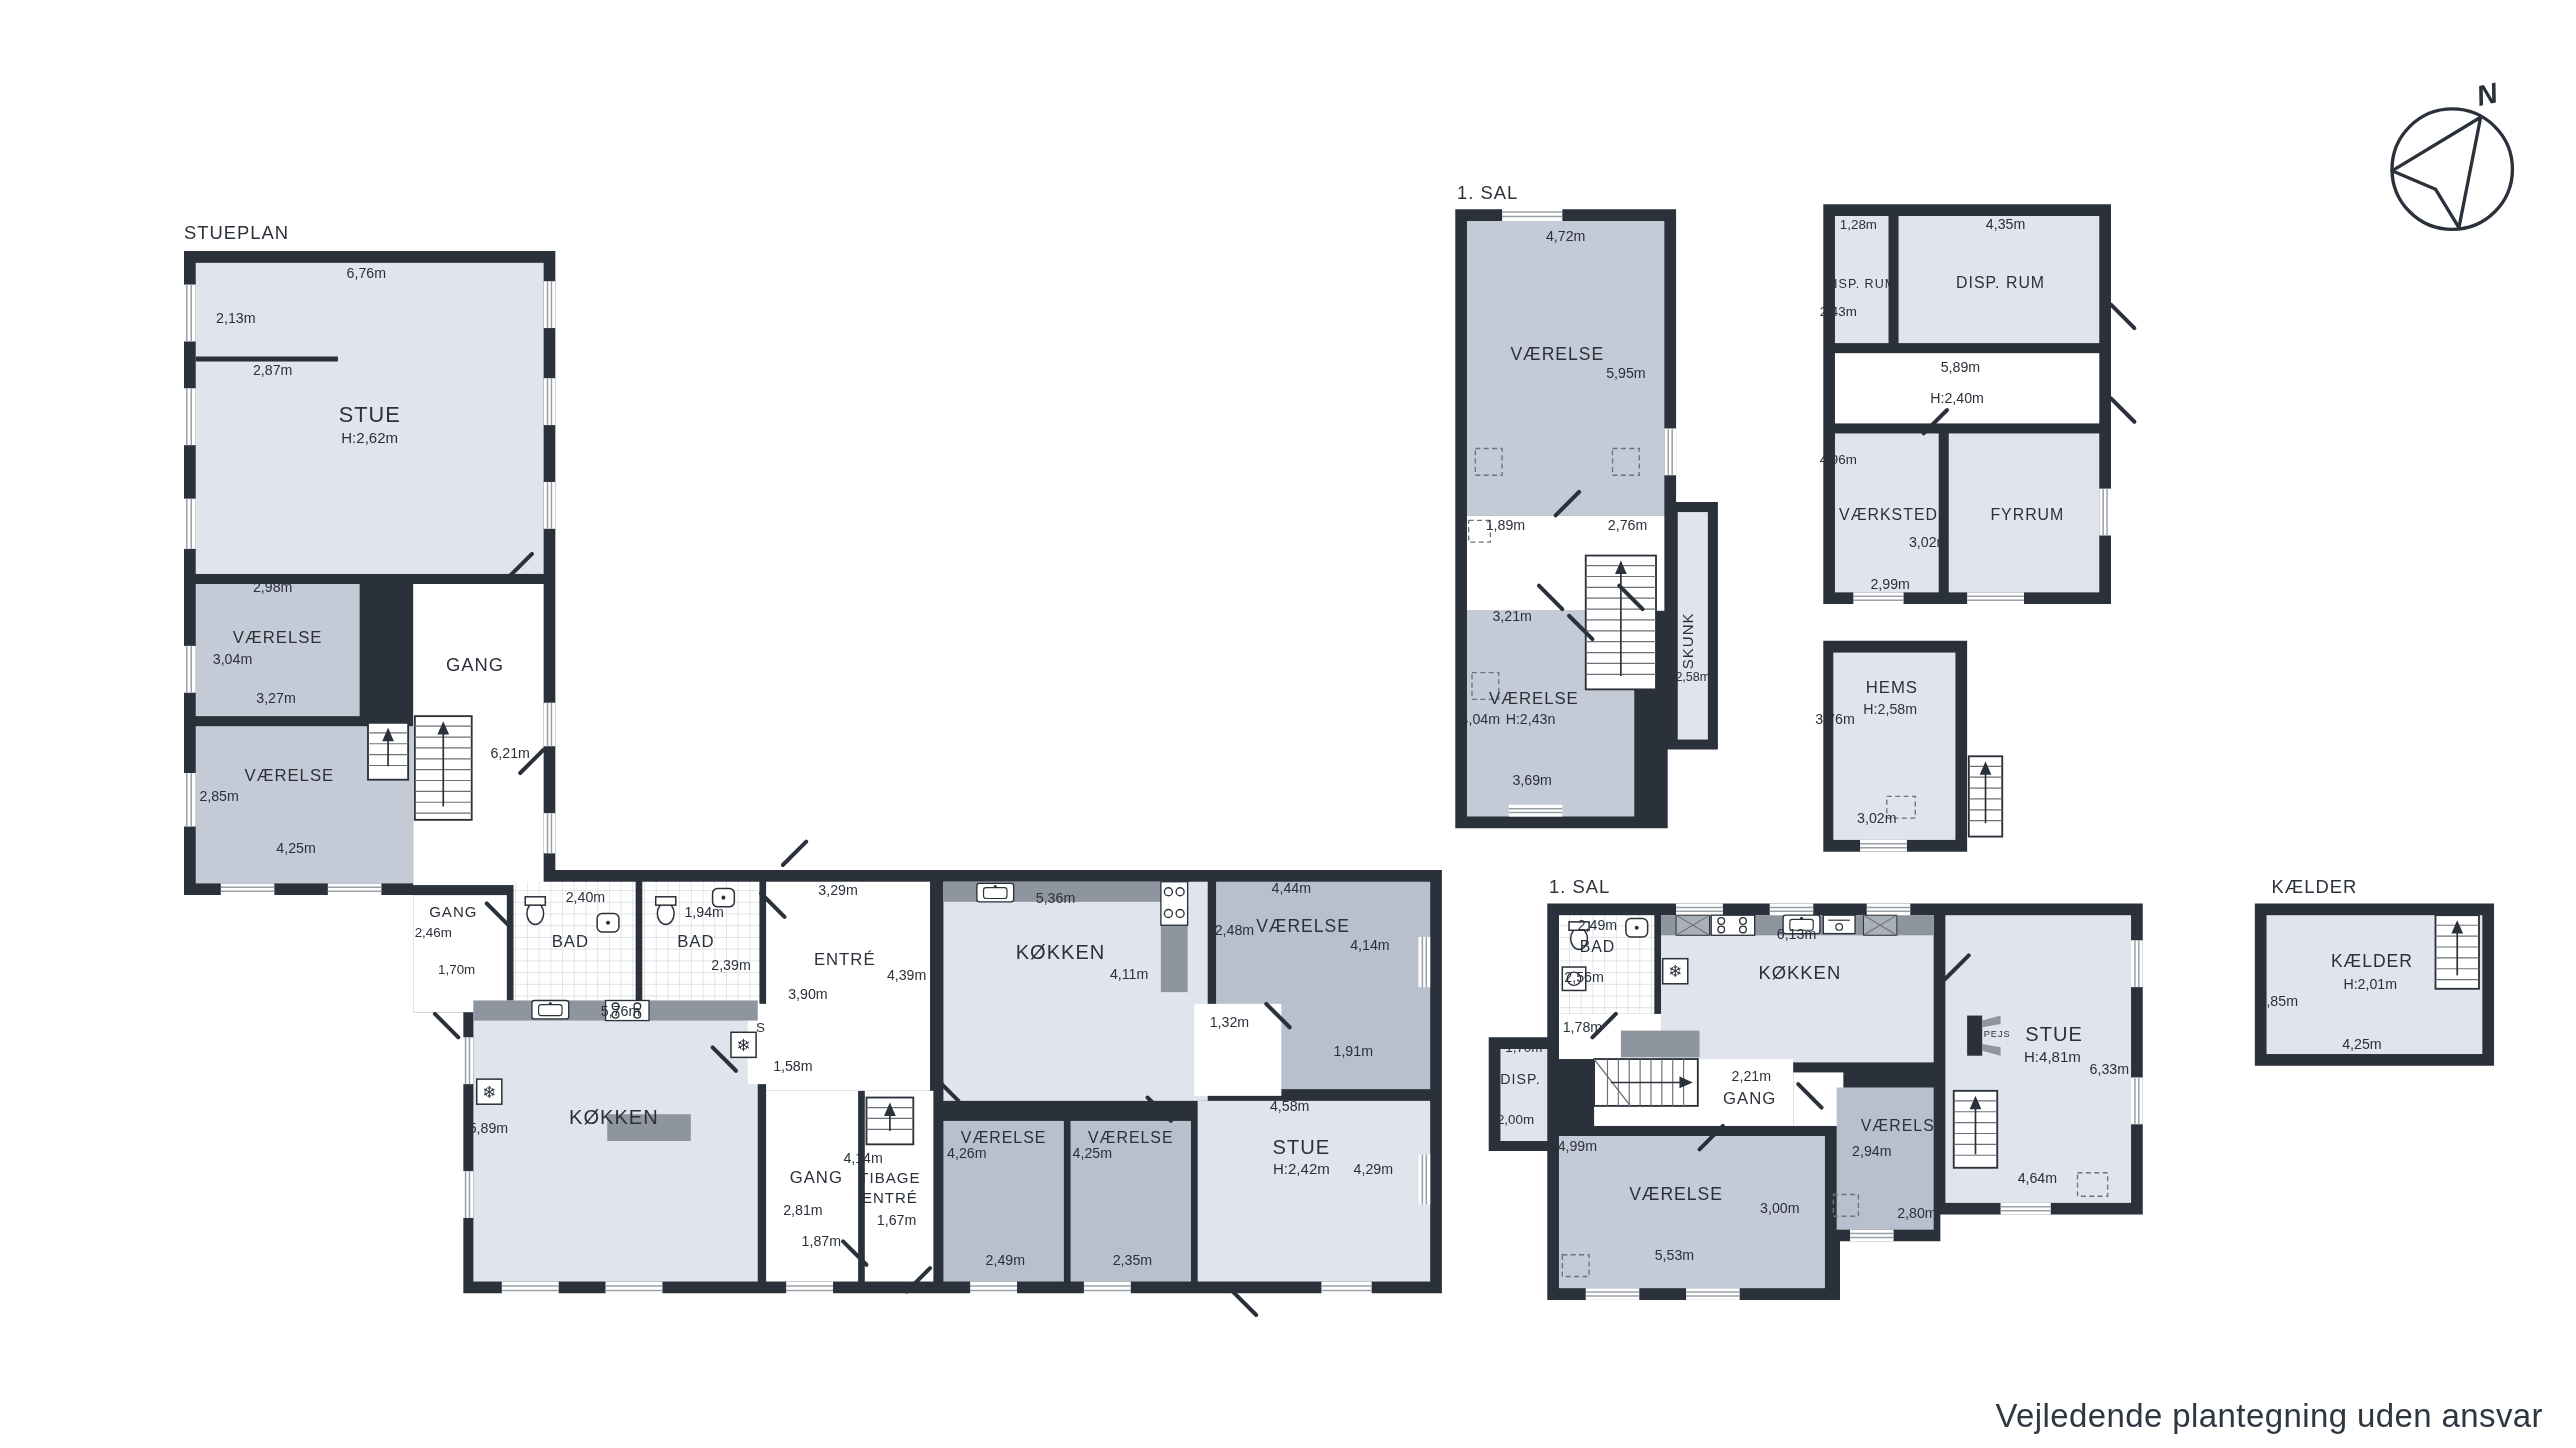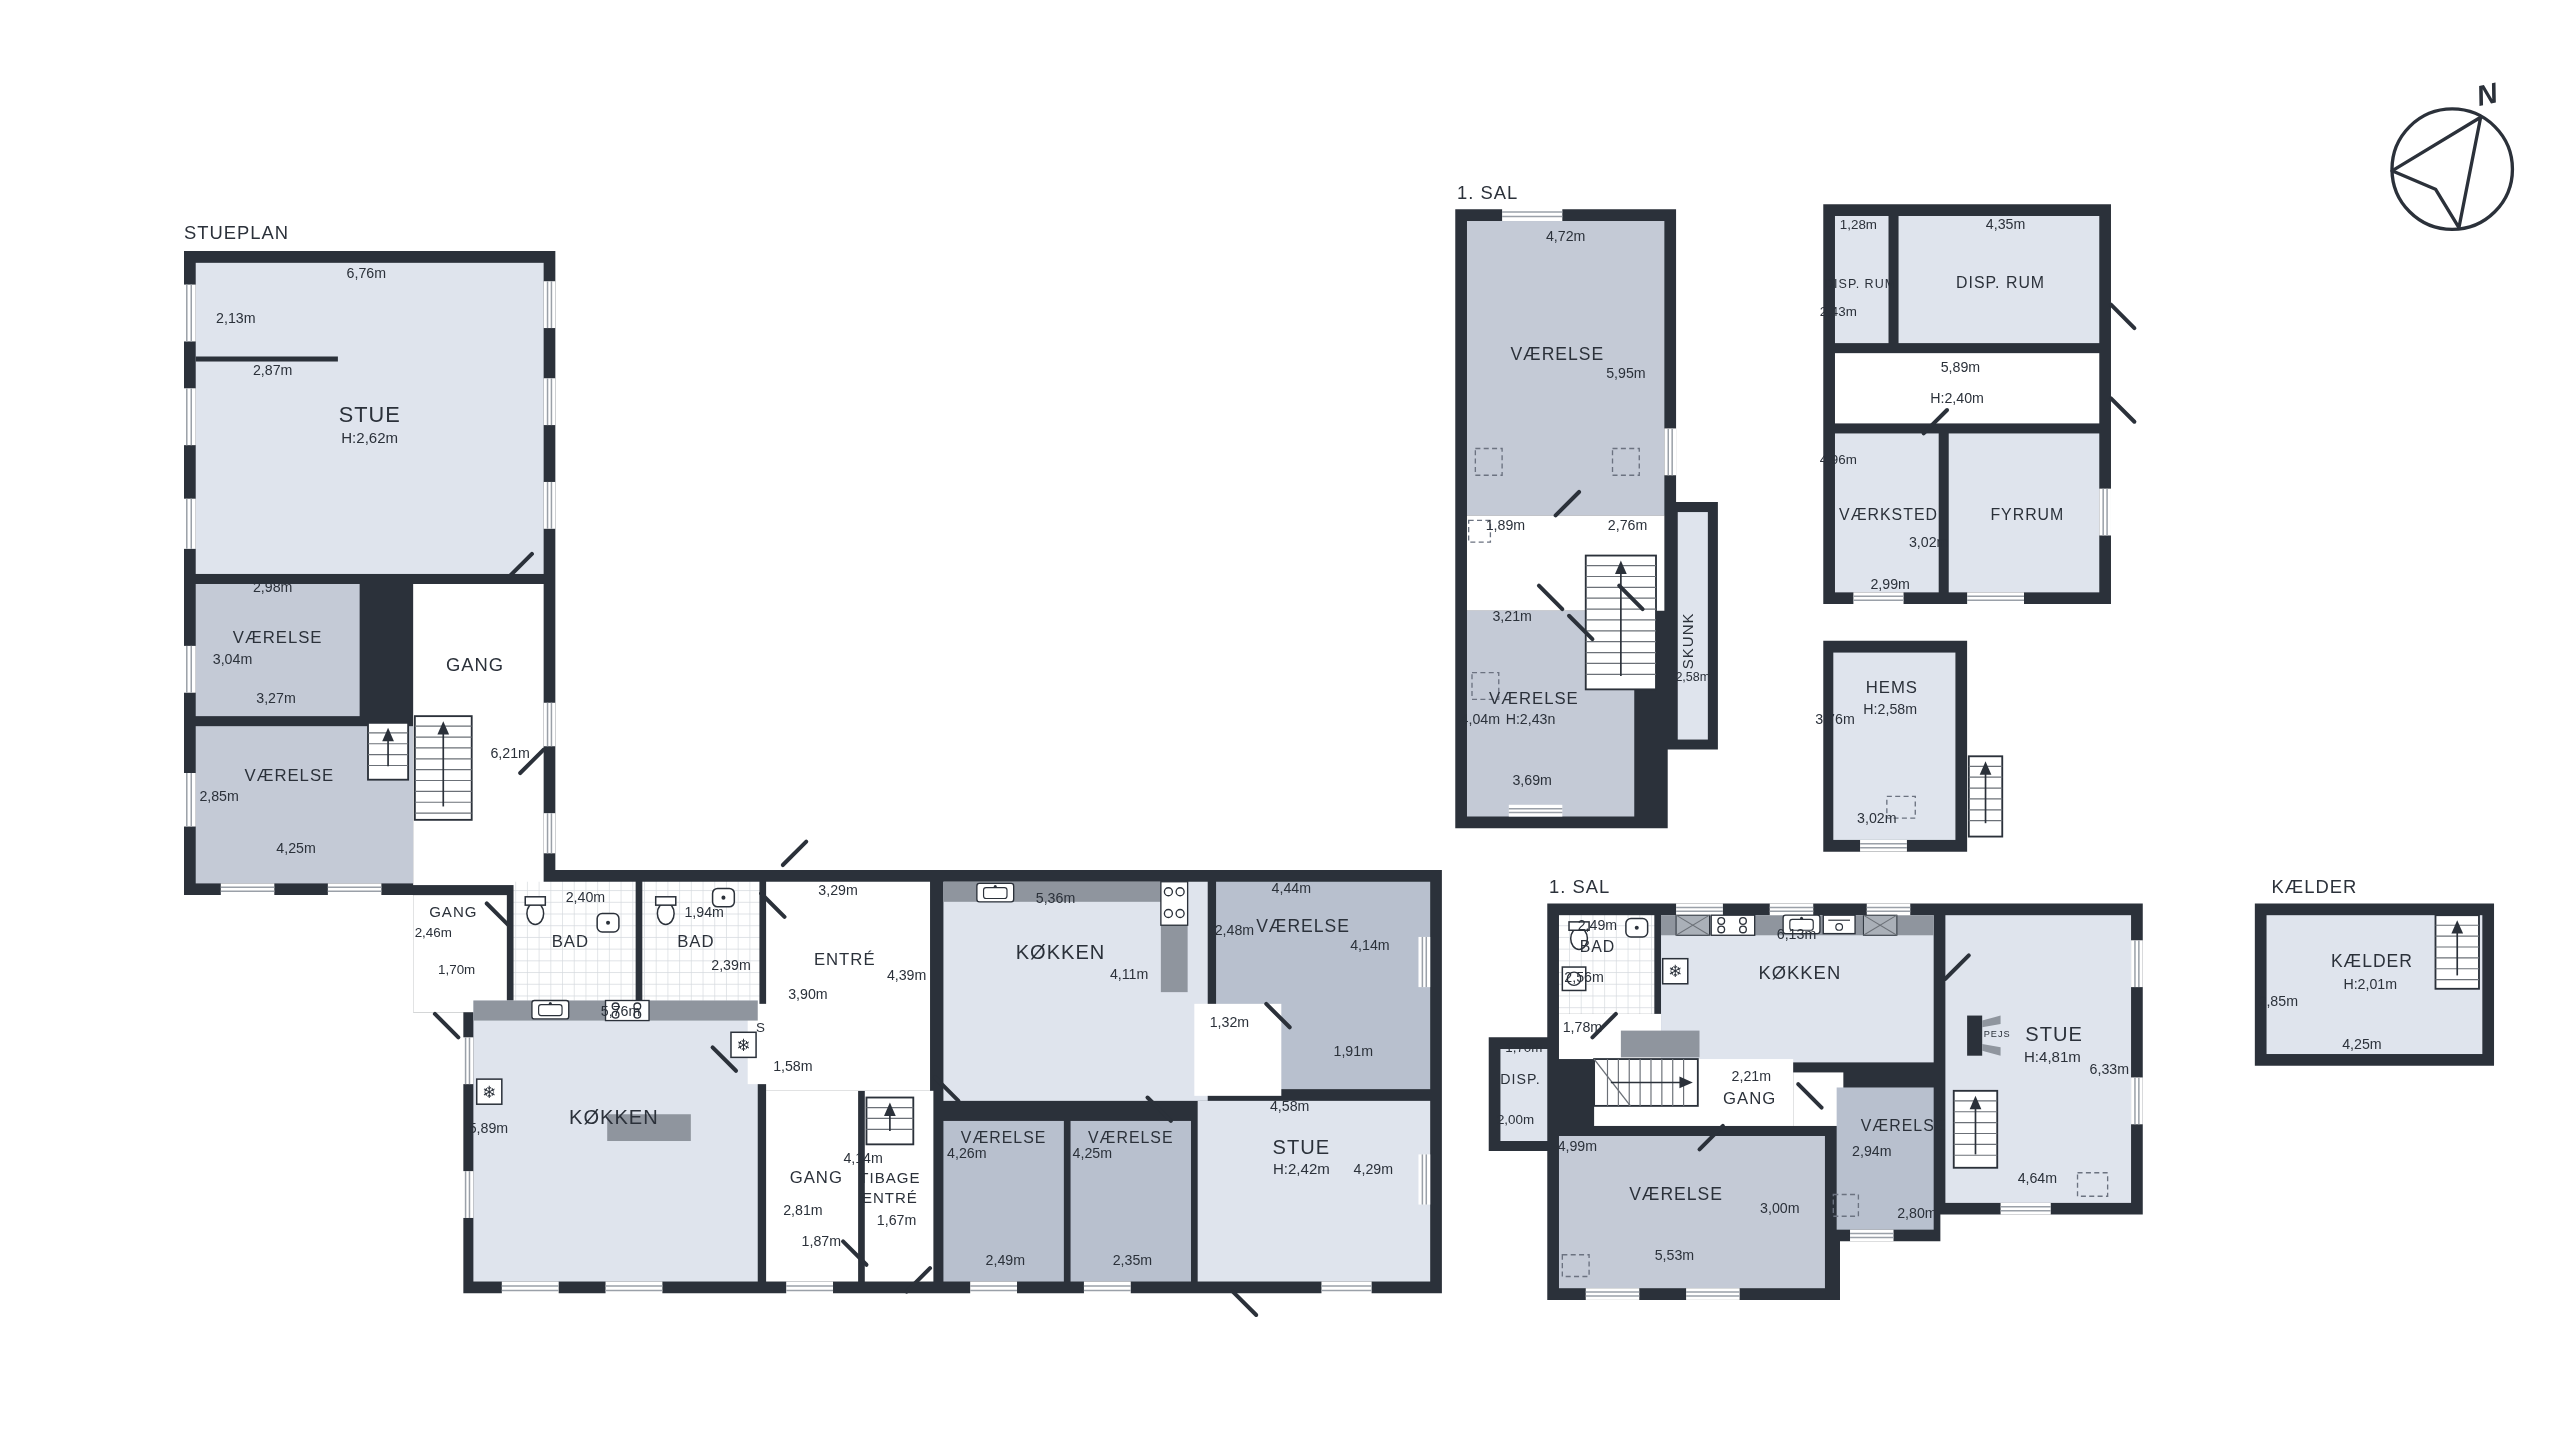--- a/index.html
+++ b/index.html
@@ -473,14 +473,15 @@
         <text x="1412" y="627" font-size="8.5" text-anchor="middle">4,25m</text>
       </g>
 
     <g>
       <circle cx="1466" cy="101" r="36" fill="none" stroke="#2b313a" stroke-width="2"></circle>
       <polygon points="1483,70 1430,102 1456,113 1470,136" fill="#ffffff" stroke="#2b313a" stroke-width="2" stroke-linejoin="round"></polygon>
       <text x="1488" y="62" font-size="17" font-weight="bold" font-style="italic" text-anchor="middle" transform="rotate(-12 1488 62)">N</text>
     </g>
   </svg>
 
+  <div class="footer">Vejledende plantegning uden ansvar</div>
 </div>
 
 
 </body></html>

